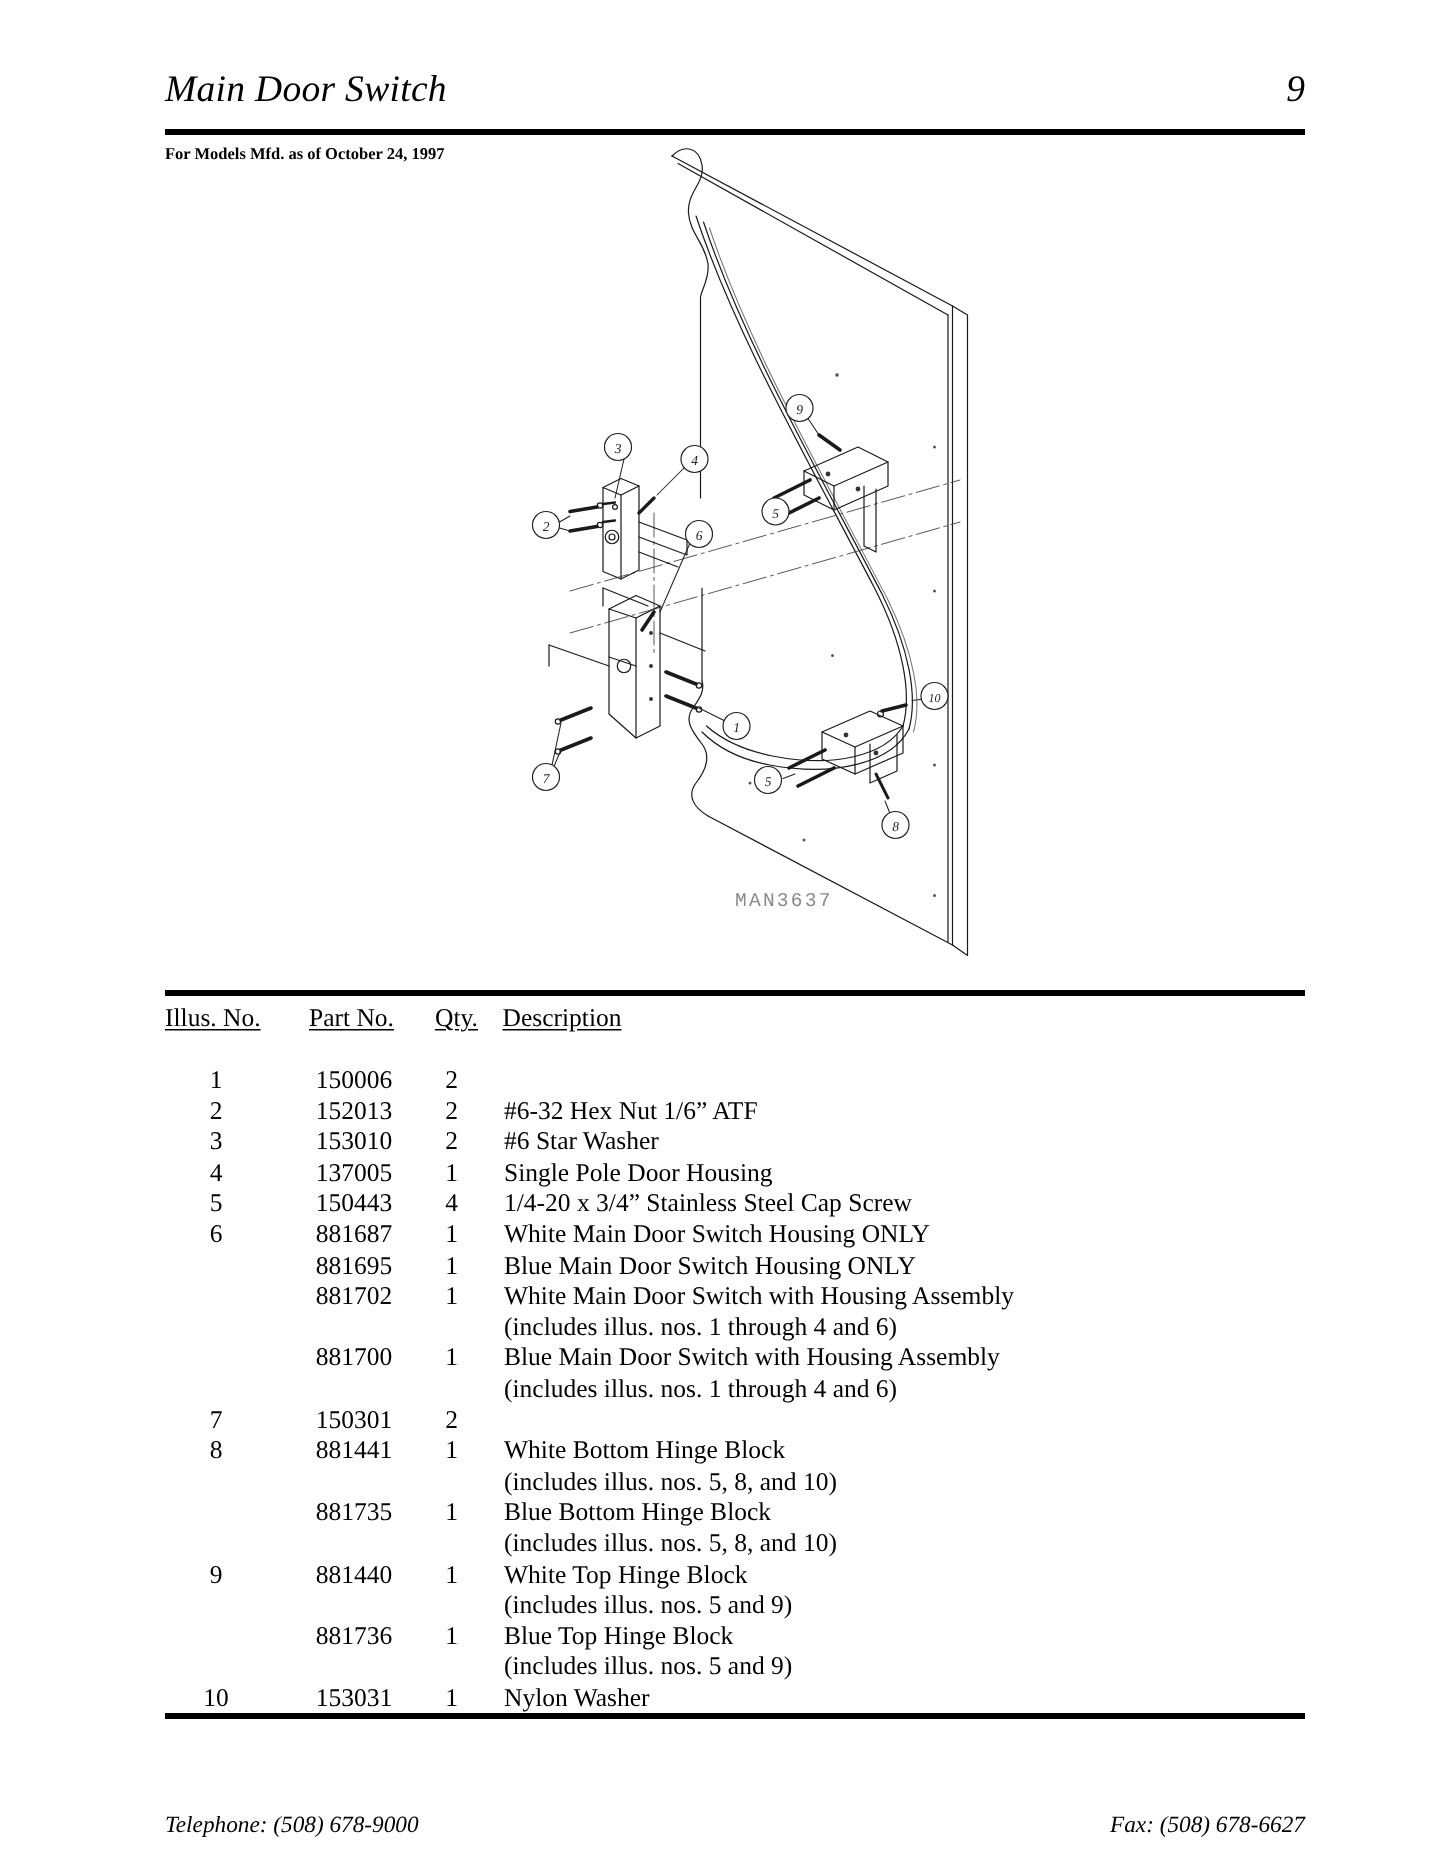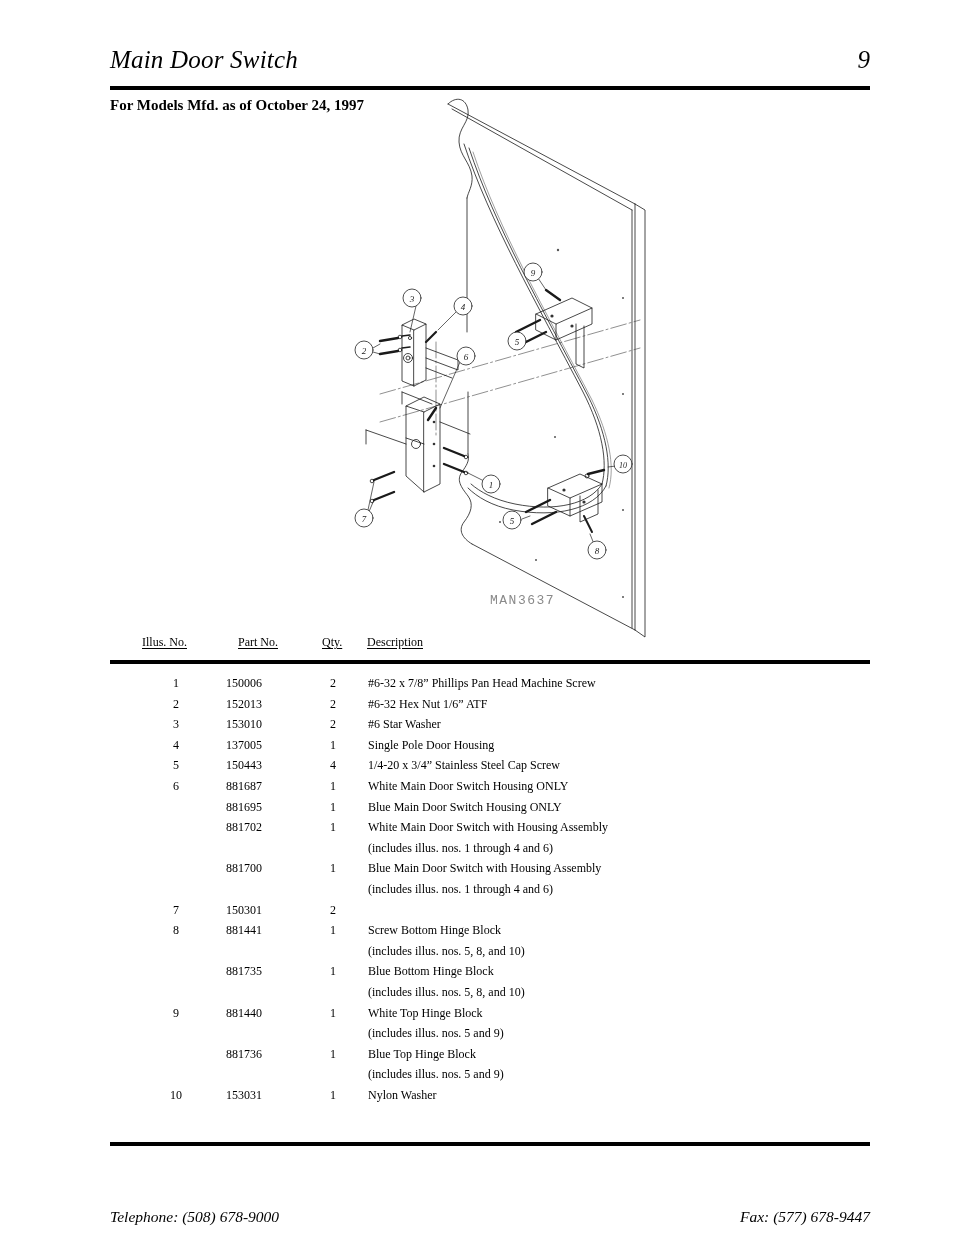--- a/index.html
+++ b/index.html
@@ -8,45 +8,45 @@
 
   .page{position:absolute;left:0;top:0;width:766px;height:1235px;}
 
   
   .hdr{position:absolute;left:110px;top:46px;width:760px;height:42px;}
   .hdr-title{position:absolute;left:0;top:0;font-size:25px;font-style:italic;
              letter-spacing:.2px;white-space:nowrap;}
   .hdr-page{position:absolute;right:0;top:0;font-size:25px;font-style:italic;}
   .rule-top{position:absolute;left:110px;top:86px;width:760px;height:4px;background:#000;}
 
-  .subhead{position:absolute;left:110px;top:97px;font-size:15px;font-weight:bold;
+  .subhead{position:absolute;left:110px;top:97px;font-size:11px;font-weight:bold;
            white-space:nowrap;}
 
   
   .fig{position:absolute;left:340px;top:92px;width:330px;height:560px;}
   .fig svg{display:block;}
 
   
   .rule-tbl-top{position:absolute;left:110px;top:660px;width:760px;height:4px;background:#000;}
   .rule-tbl-bot{position:absolute;left:110px;top:1142px;width:760px;height:4px;background:#000;}
 
-  .tbl{position:absolute;left:110px;top:635px;width:760px;font-size:12px;margin-left:32px;}
+  .tbl{position:absolute;left:110px;top:669px;width:760px;font-size:17px;}
   .thead{position:relative;height:22px;}
   .th{position:absolute;top:0;text-decoration:underline;white-space:nowrap;
       text-underline-offset:2px;}
   .th-illus{left:0px;}
   .th-part{left:96px;}
   .th-qty{left:180px;}
   .th-desc{left:225px;}
 
   .rows{position:absolute;left:0;top:41px;width:760px;}
   .row{position:relative;height:20.6px;}
   .c{position:absolute;top:0;white-space:nowrap;}
   .c-illus{left:0px;width:68px;text-align:center;}
-  .c-part{left:84px;width:84px;text-align:left;}
+  .c-part{left:84px;width:84px;text-align:center;}
   .c-qty{left:176px;width:30px;text-align:center;}
   .c-desc{left:226px;}
   .row.cont .c-desc{left:226px;text-align:right;}
 
   
   .ftr{position:absolute;left:110px;top:1208px;width:760px;height:24px;}
   .ftr-l{position:absolute;left:0;top:0;font-size:15.5px;font-style:italic;white-space:nowrap;}
   .ftr-r{position:absolute;right:0;top:0;font-size:15.5px;font-style:italic;white-space:nowrap;}
 
   .cal-txt{font-family:"Liberation Serif",serif;font-style:italic;font-size:9px;}
@@ -284,21 +284,20 @@
       <div class="th th-illus">Illus. No.</div>
       <div class="th th-part">Part  No.</div>
       <div class="th th-qty">Qty.</div>
       <div class="th th-desc">Description</div>
     </div>
     <div class="rows" id="rows">
         <div class="row">
           <div class="c c-illus">1</div>
           <div class="c c-part">150006</div>
           <div class="c c-qty">2</div>
-          <div class="c c-desc">#6-32 x 7/8” Phillips Pan Head Machine Screw</div>
         </div>
         <div class="row">
           <div class="c c-illus">2</div>
           <div class="c c-part">152013</div>
           <div class="c c-qty">2</div>
           <div class="c c-desc">#6-32 Hex Nut 1/6” ATF</div>
         </div>
         <div class="row">
           <div class="c c-illus">3</div>
           <div class="c c-part">153010</div>
@@ -355,21 +354,21 @@
         </div>
         <div class="row">
           <div class="c c-illus">7</div>
           <div class="c c-part">150301</div>
           <div class="c c-qty">2</div>
         </div>
         <div class="row">
           <div class="c c-illus">8</div>
           <div class="c c-part">881441</div>
           <div class="c c-qty">1</div>
-          <div class="c c-desc">Screw Bottom Hinge Block</div>
+          <div class="c c-desc">White Bottom Hinge Block</div>
         </div>
         <div class="row cont">
           <div class="c c-illus"></div>
           <div class="c c-part"></div>
           <div class="c c-qty"></div>
           <div class="c c-desc">(includes illus. nos. 5, 8, and 10)</div>
         </div>
         <div class="row">
           <div class="c c-illus"></div>
           <div class="c c-part">881735</div>
@@ -412,16 +411,16 @@
           <div class="c c-qty">1</div>
           <div class="c c-desc">Nylon Washer</div>
         </div>
       </div>
   </div>
 
   <div class="rule-tbl-bot"></div>
 
   <div class="ftr">
     <div class="ftr-l">Telephone: (508) 678-9000</div>
-    <div class="ftr-r">Fax: (577) 678-9447</div>
+    <div class="ftr-r">Fax: (508) 678-6627</div>
   </div>
 
 </div>
 
 </body></html>

